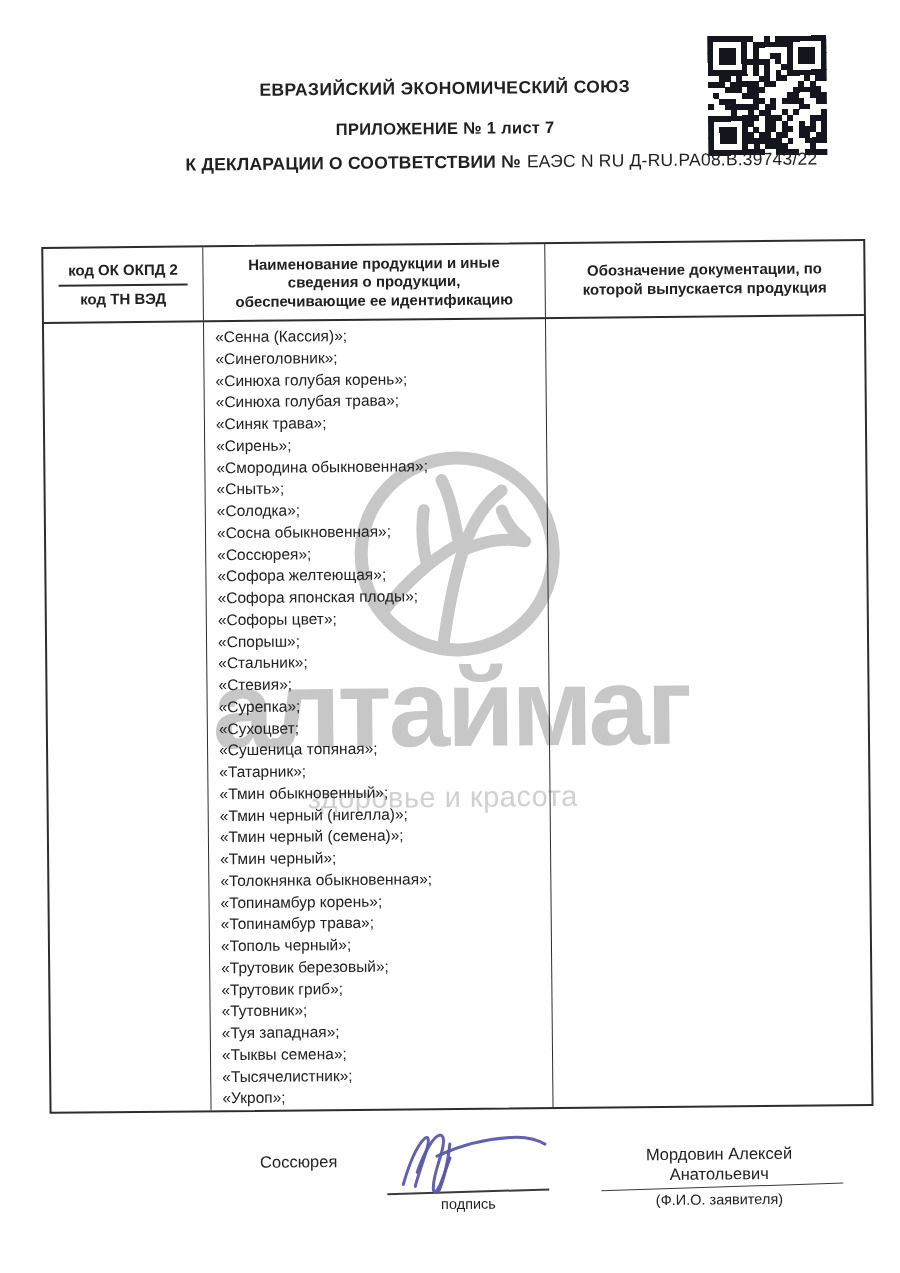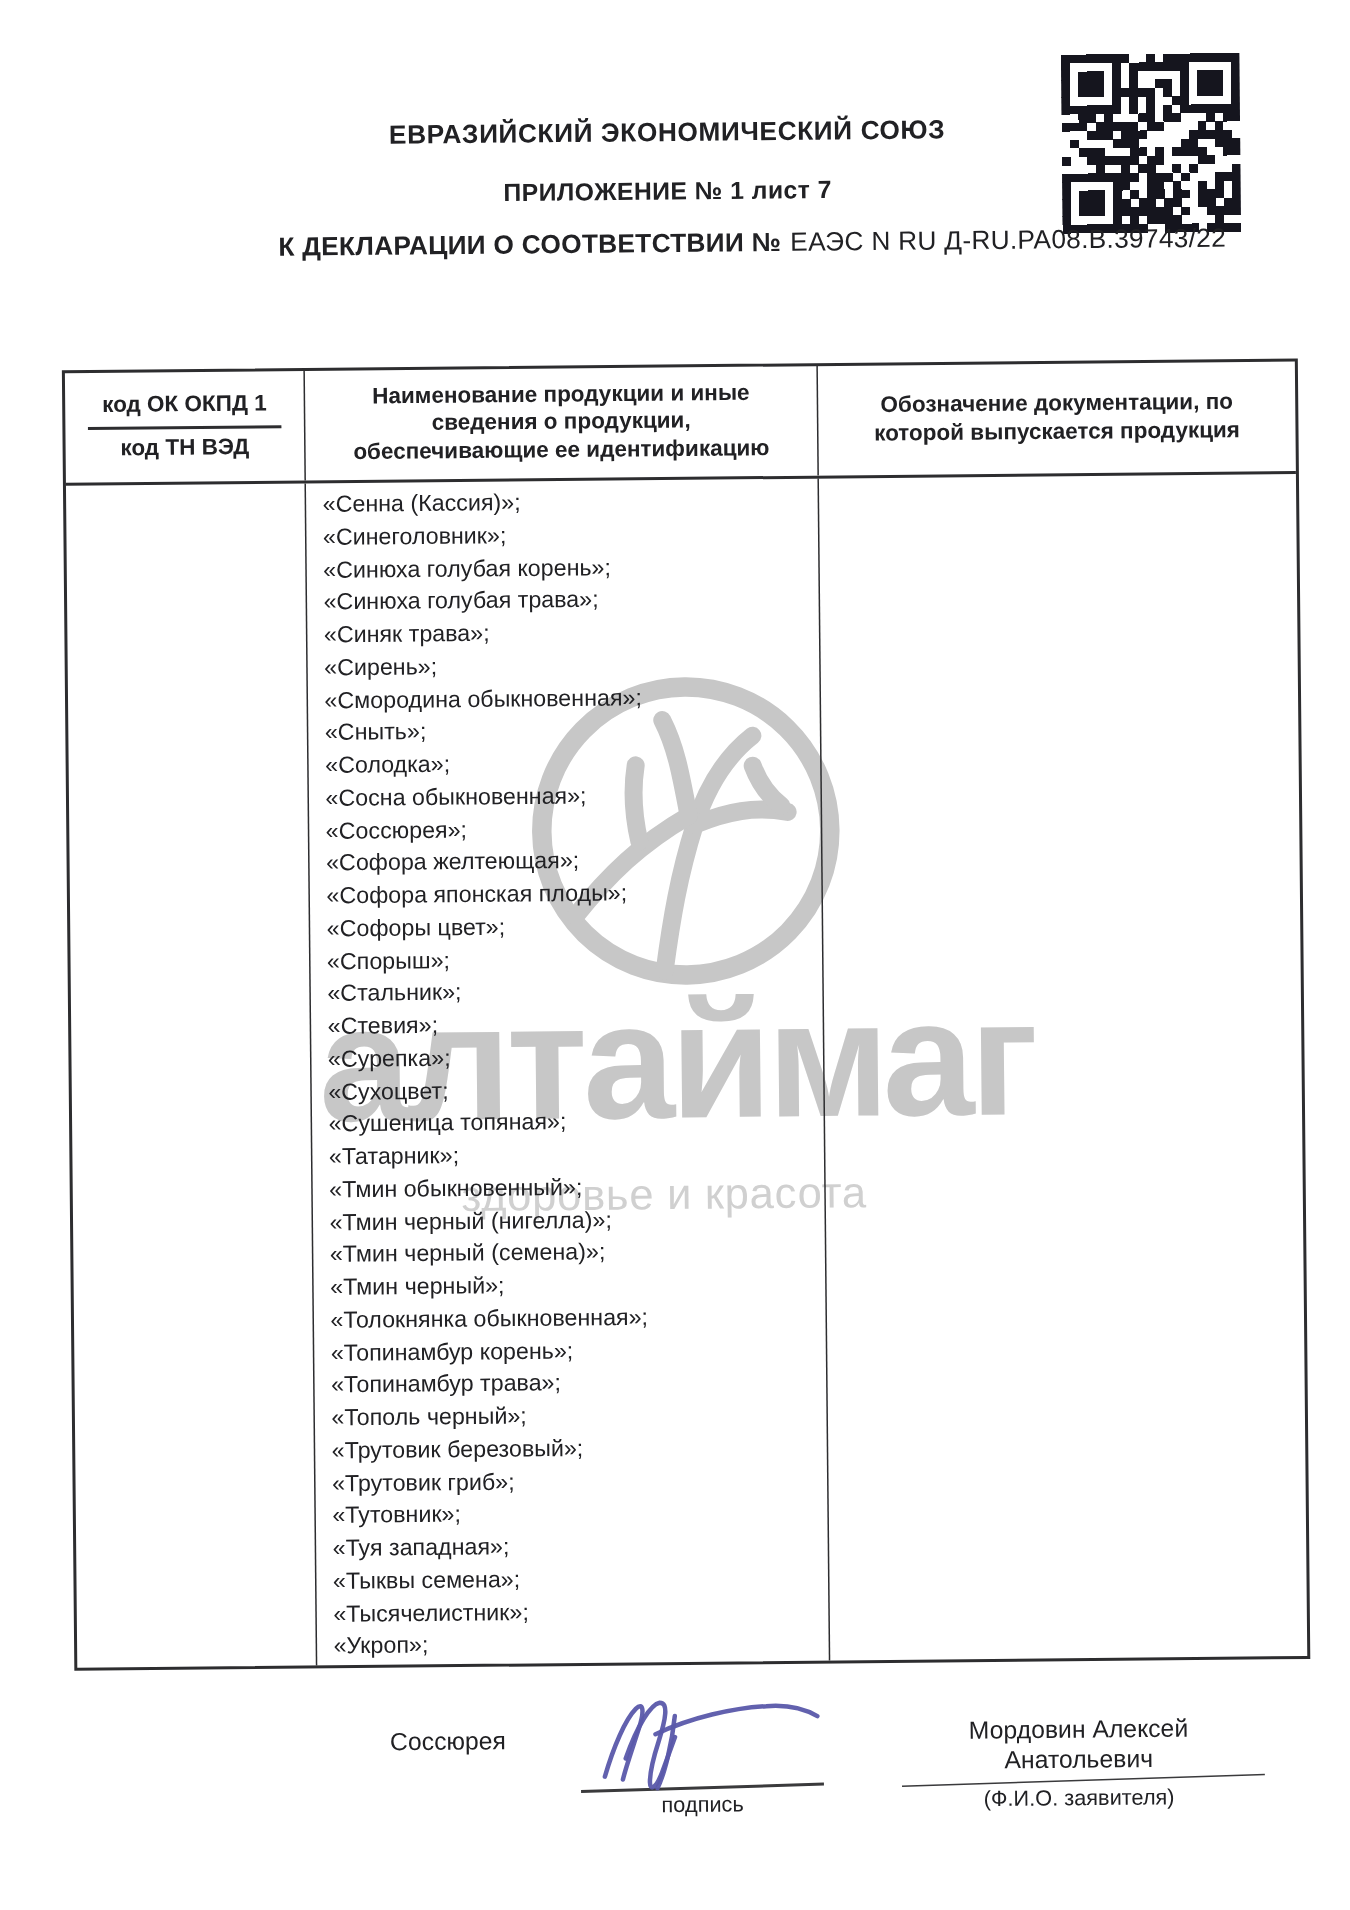--- a/index.html
+++ b/index.html
@@ -337,21 +337,21 @@
       <path stroke-width="12" d="M44,166 C66,139 88,118 120,100"></path>
       <path stroke-width="12" d="M87,117 C83,99 82,84 85,66"></path>
       <path stroke-width="12" d="M120,100 C115,72 112,54 103,36"></path>
     </svg>
     <div class="wm-word">алтаймаг</div>
     <div class="wm-tag">здоровье и красота</div>
 
     <div class="tbl">
       <div class="row head">
         <div class="cell hcell">
-          <div>код ОК ОКПД 1</div>
+          <div>код ОК ОКПД 2</div>
           <div class="c1sep"></div>
           <div>код ТН ВЭД</div>
         </div>
         <div class="cell hcell">
             <div>Наименование продукции и иные</div>
             <div>сведения о продукции,</div>
             <div>обеспечивающие ее идентификацию</div>
           </div>
         <div class="cell hcell">
             <div>Обозначение документации, по</div>

